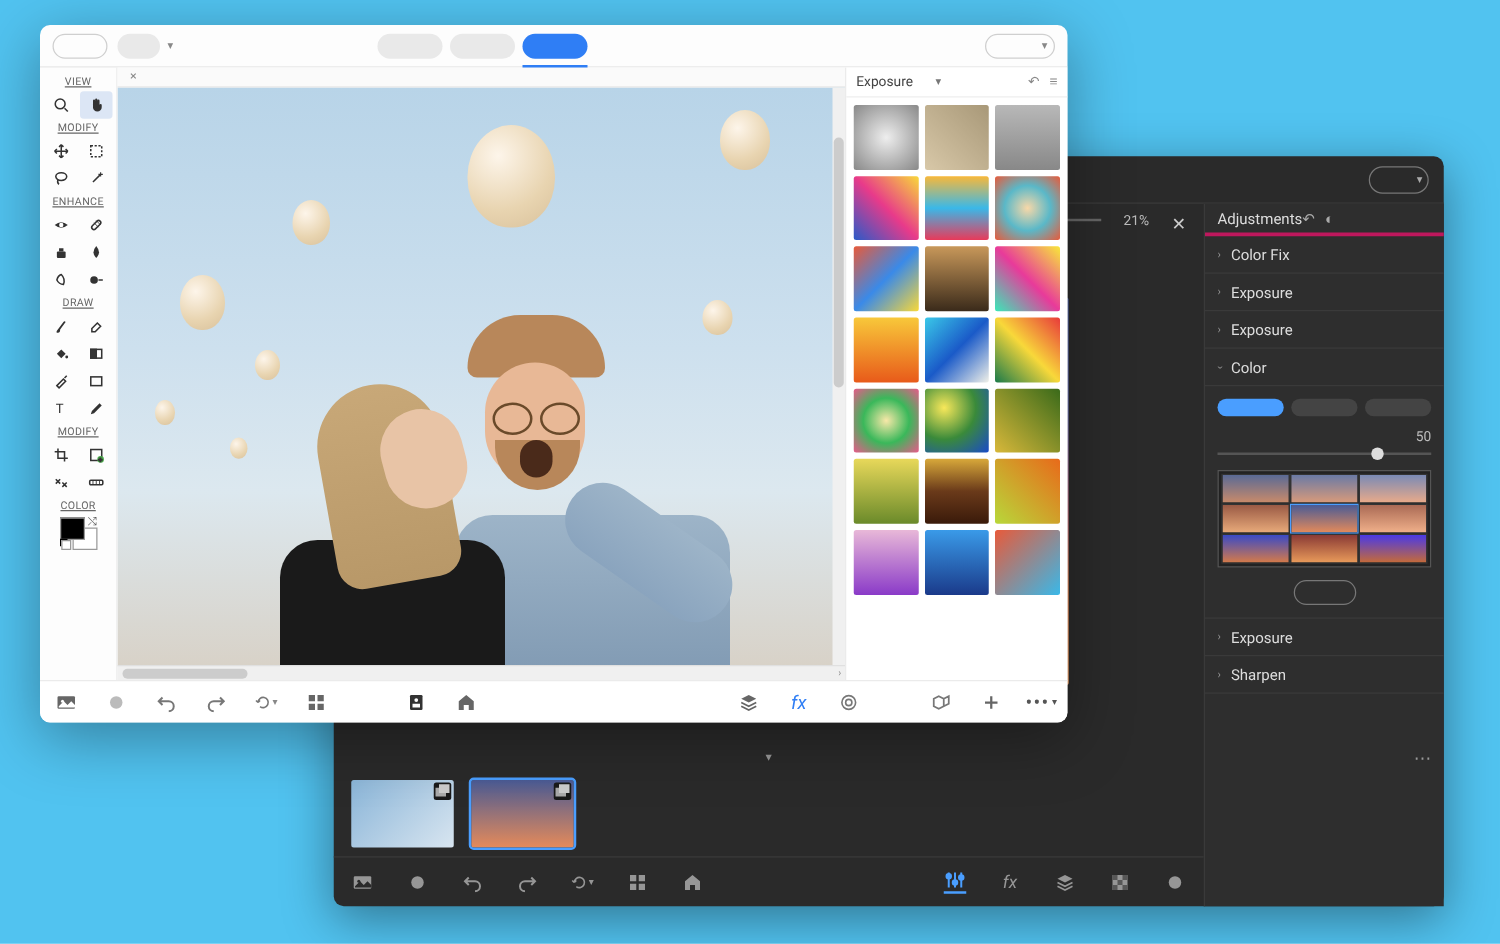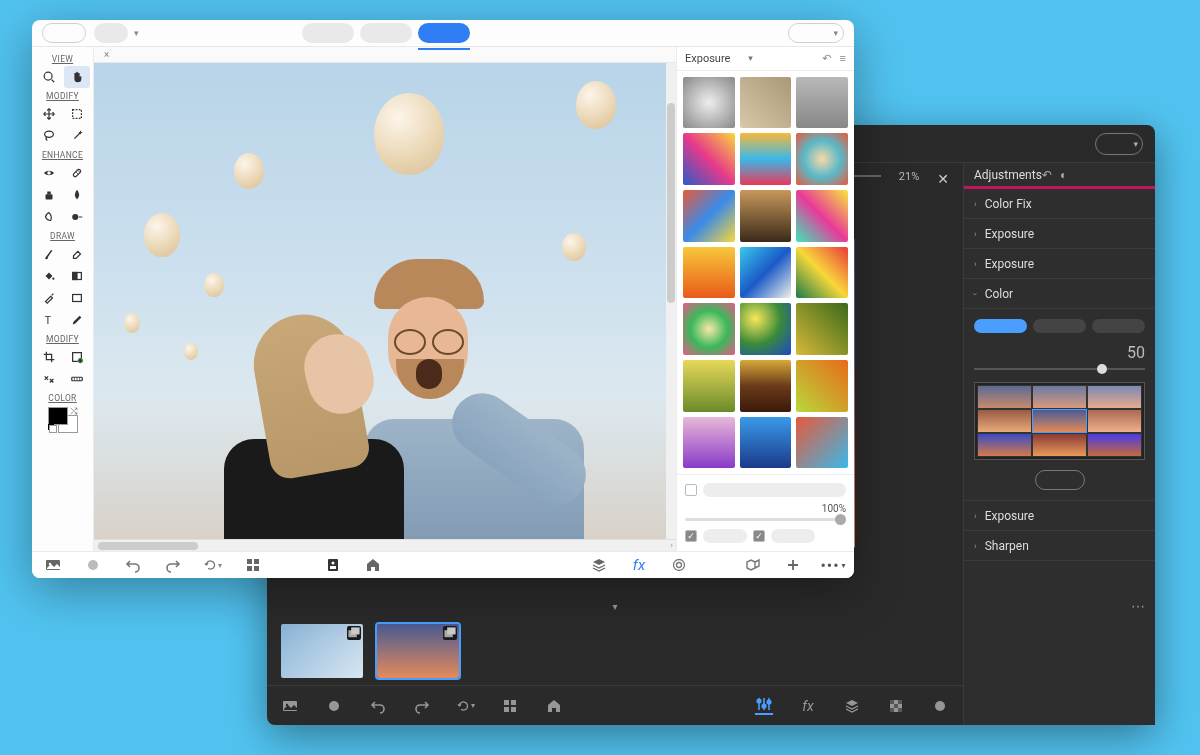--- a/index.html
+++ b/index.html
@@ -42,21 +42,21 @@
 .adj-panel { width: 192px; background: #2e2e2e; border-left: 1px solid #3a3a3a; display:flex; flex-direction:column; color:#ddd; font-size:12px; }
 .adj-head { height:26px; display:flex; align-items:center; padding:0 10px; justify-content:flex-start; border-bottom:3px solid #be185d; }
 .adj-head .icons { display:flex; gap:8px; color:#aaa; }
 .adj-row { height:30px; display:flex; align-items:center; padding:0 10px; gap:8px; border-bottom:1px solid #3a3a3a; cursor:pointer; }
 .adj-row .chev { font-size:9px; color:#999; transform:rotate(0deg); }
 .adj-row.open .chev { transform:rotate(90deg); }
 .adj-body { padding: 10px; border-bottom:1px solid #3a3a3a; }
 .adj-tabs { display:flex; gap:6px; margin-bottom:10px; }
 .adj-tab { flex:1; height:14px; border-radius:7px; background:#444; }
 .adj-tab.active { background:#4a9eff; }
-.adj-slider-lbl { text-align:right; font-size:16px; color:#bbb; margin-bottom:2px; }
+.adj-slider-lbl { text-align:right; font-size:11px; color:#bbb; margin-bottom:2px; }
 .adj-slider { height:2px; background:#555; position:relative; margin:6px 0 12px 0; }
 .adj-slider .knob { position:absolute; top:-4px; width:10px; height:10px; border-radius:50%; background:#ddd; }
 .adj-presets { border:1px solid #555; background:#222; padding:2px; }
 .adj-presets .prow { display:flex; }
 .adj-presets .pcell { flex:1; height:24px; border:1px solid #333; }
 .adj-presets .pcell.sel { outline:1.5px solid #4a9eff; outline-offset:-1px; }
 .adj-reset { width:50px; height:20px; border:1px solid #777; border-radius:10px; margin:10px auto 0 auto; }
 
 
 .light-window { position: absolute; left: 32px; top: 20px; width: 822px; height: 558px; background: #fdfdfd; border-radius: 8px; box-shadow: 0 12px 50px rgba(0,0,0,0.35); display:flex; flex-direction:column; overflow:hidden; }
@@ -629,36 +629,20 @@
         <div class="fx-cell f12"></div>
         <div class="fx-cell f13"></div>
         <div class="fx-cell f14"></div>
         <div class="fx-cell f15"></div>
         <div class="fx-cell f16"></div>
         <div class="fx-cell f17"></div>
         <div class="fx-cell f18"></div>
         <div class="fx-cell f19"></div>
         <div class="fx-cell f20"></div>
       </div>
-      <div class="fx-foot">
-        <div class="row1">
-          <div class="chk"></div>
-          <div class="bar"></div>
-        </div>
-        <div class="pct">100%</div>
-        <div class="slider">
-            <div class="knob"></div>
-          </div>
-        <div class="row3">
-          <div class="chk on"></div>
-          <div class="pill"></div>
-          <div class="chk on"></div>
-          <div class="pill"></div>
-        </div>
-      </div>
     </div>
   </div>
 
   <div class="light-bottom">
     <div class="ico">
         <svg viewBox="0 0 16 16" fill="#666">
           <rect x="1" y="3" width="14" height="10" rx="1"></rect>
           <circle cx="5" cy="7" r="1.2" fill="#fff"></circle>
           <path d="M2 11 L6 7 L9 10 L12 7 L15 10 V12 H2 Z" fill="#fff"></path>
         </svg>

